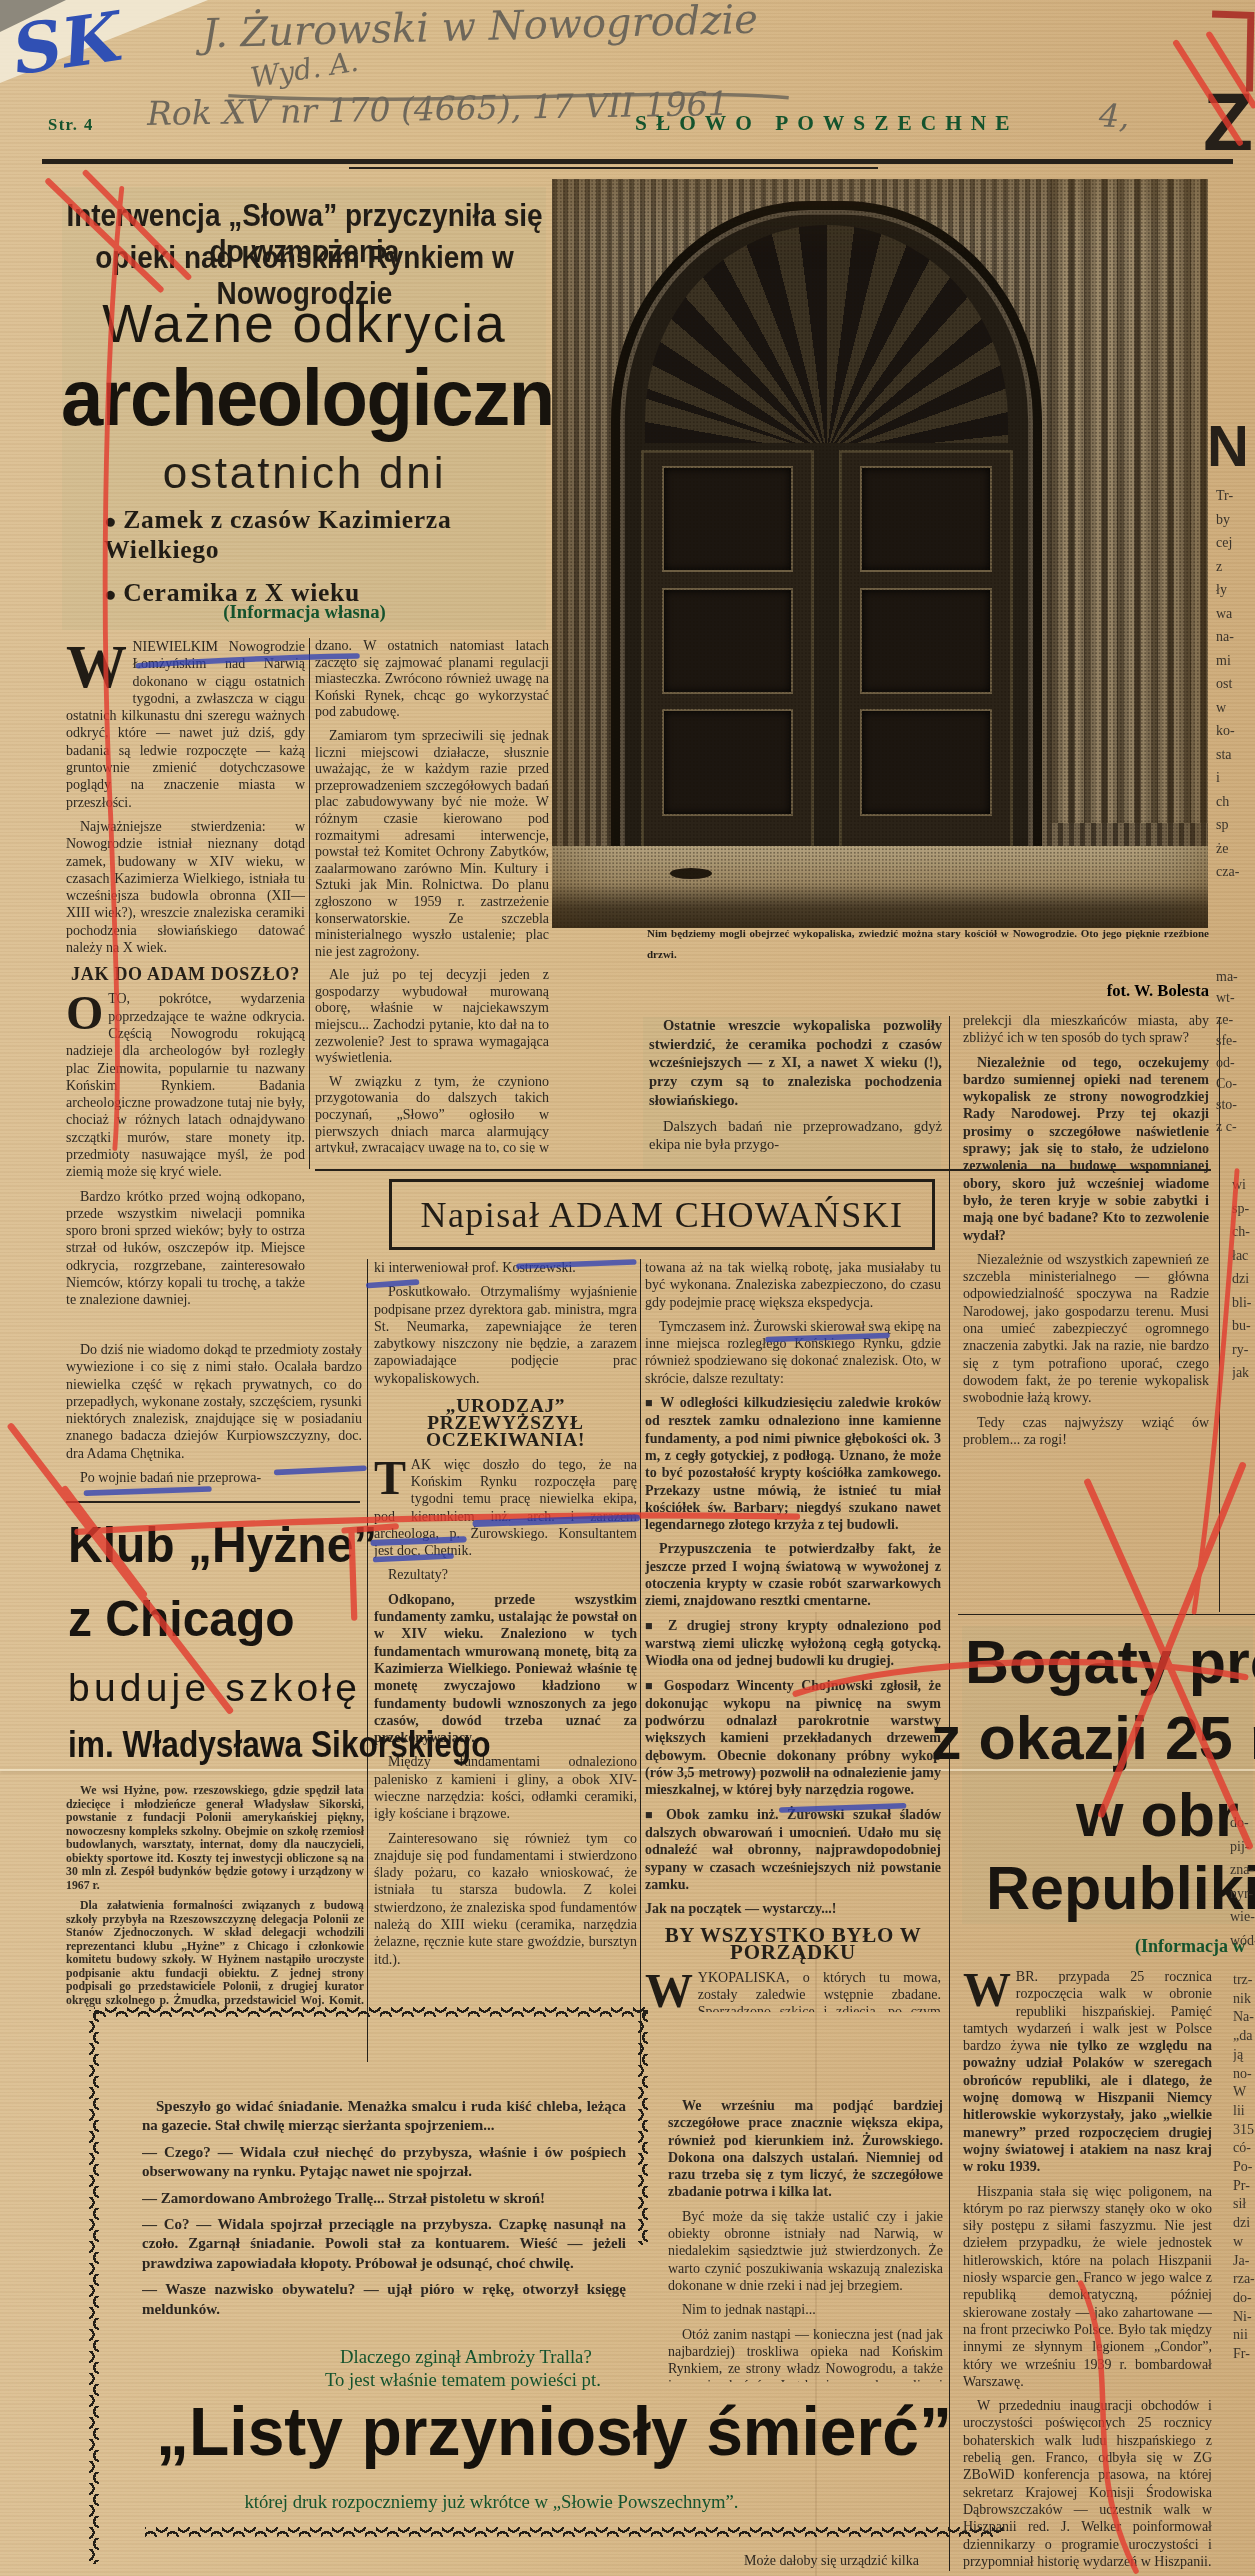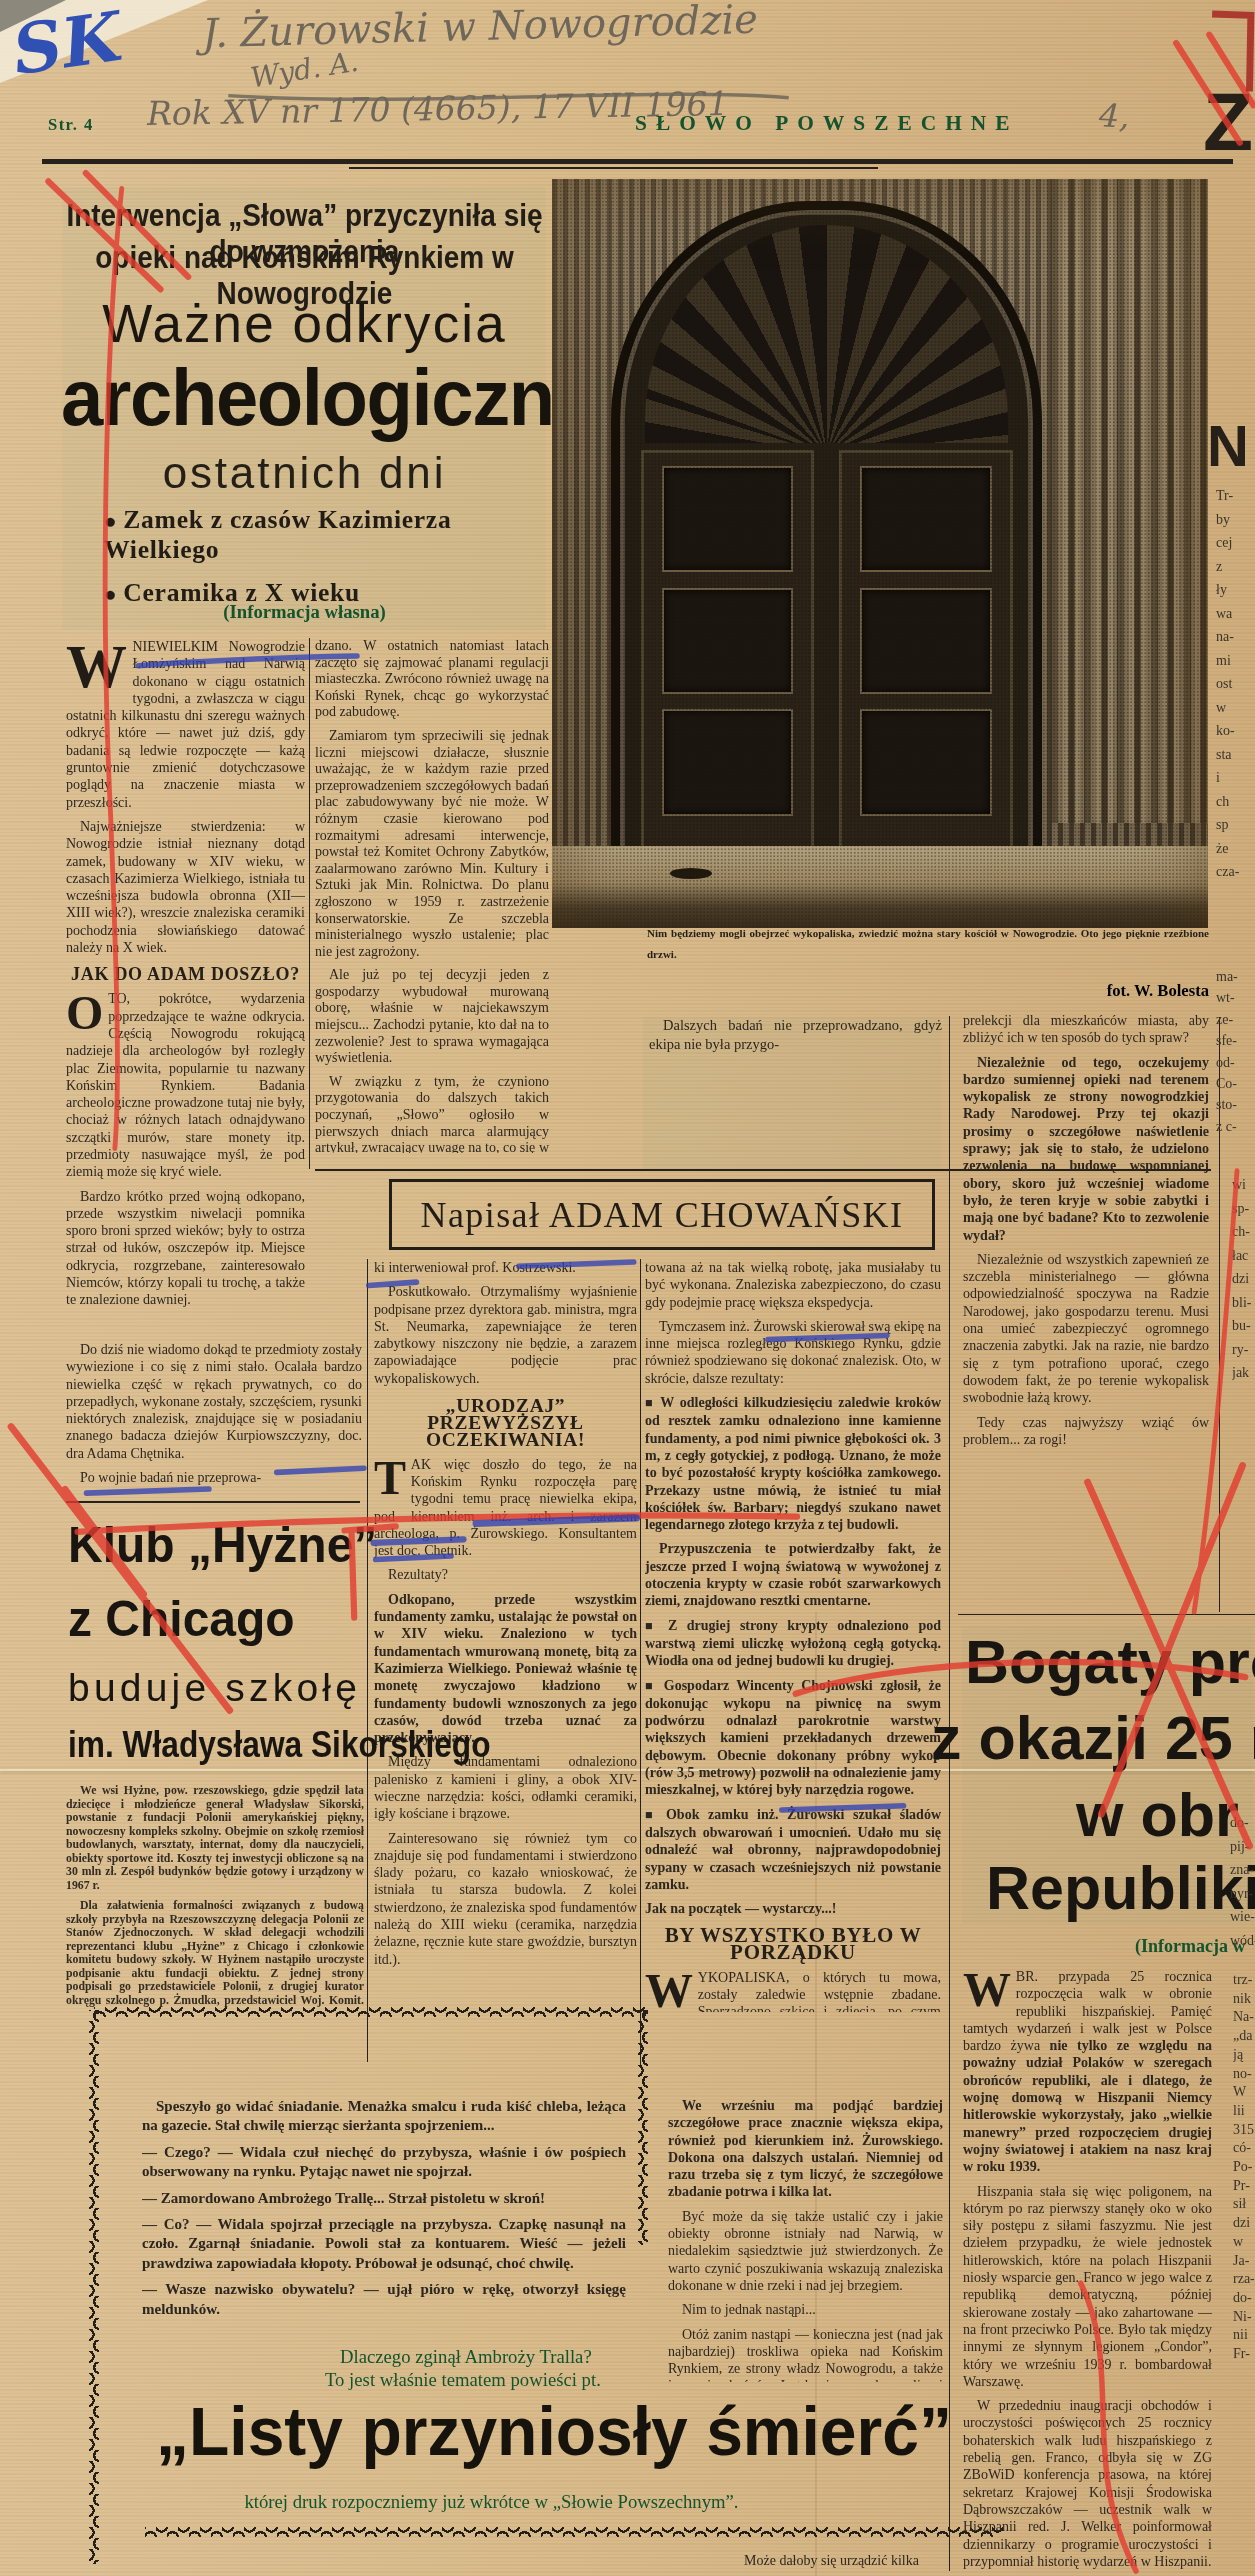--- a/index.html
+++ b/index.html
@@ -175,20 +175,21 @@
   <p class="ind">Do dziś nie wiadomo dokąd te przedmioty zostały wywiezione i co się z nimi stało. Ocalała bardzo niewielka część w rękach prywatnych, co do przepadłych, wykonane zostały, szczęściem, rysunki niektórych znalezisk, znajdujące się w posiadaniu znanego badacza dziejów Kurpiowszczyzny, doc. dra Adama Chętnika.</p>
   <p class="ind">Po wojnie badań nie przeprowa-</p>
 </div>
 <div class="col" style="left:315px;top:638px;width:234px;height:515px;font-size:14px;line-height:16.6px;">
   <p>dzano. W ostatnich natomiast latach zaczęto się zajmować planami regulacji miasteczka. Zwrócono również uwagę na Koński Rynek, chcąc go wykorzystać pod zabudowę.</p>
   <p class="ind">Zamiarom tym sprzeciwili się jednak liczni miejscowi działacze, słusznie uważając, że w każdym razie przed przeprowadzeniem szczegółowych badań plac zabudowywany być nie może. W różnym czasie kierowano pod rozmaitymi adresami interwencje, powstał też Komitet Ochrony Zabytków, zaalarmowano zarówno Min. Kultury i Sztuki jak Min. Rolnictwa. Do planu zgłoszono w 1959 r. zastrzeżenie konserwatorskie. Ze szczebla ministerialnego wyszło ustalenie; plac nie jest zagrożony.</p>
   <p class="ind">Ale już po tej decyzji jeden z gospodarzy wybudował murowaną oborę, właśnie w najciekawszym miejscu... Zachodzi pytanie, kto dał na to zezwolenie? Jest to sprawa wymagająca wyświetlenia.</p>
   <p class="ind">W związku z tym, że czyniono przygotowania do dalszych takich poczynań, „Słowo” ogłosiło w pierwszych dniach marca alarmujący artykuł, zwracający uwagę na to, co się w Nowogrodzie dzieje. W Woj. RN i Min. Kultury i Sztu-</p>
 </div>
 <div class="col" style="left:649px;top:1016px;width:293px;height:154px;font-size:14.5px;line-height:18.7px;">
+  <p class="ind b">Ostatnie wreszcie wykopaliska pozwoliły stwierdzić, że ceramika pochodzi z czasów wcześniejszych — z XI, a nawet X wieku (!), przy czym są to znaleziska pochodzenia słowiańskiego.</p>
   <p class="ind">Dalszych badań nie przeprowadzano, gdyż ekipa nie była przygo-</p>
 </div>
 <div class="col" style="left:963px;top:1012px;width:246px;height:601px;font-size:14px;line-height:17.3px;">
   <p>prelekcji dla mieszkańców miasta, aby zbliżyć ich w ten sposób do tych spraw?</p>
   <p class="ind b">Niezależnie od tego, oczekujemy bardzo sumiennej opieki nad terenem wykopalisk ze strony nowogrodzkiej Rady Narodowej. Przy tej okazji prosimy o szczegółowe naświetlenie sprawy; jak się to stało, że udzielono zezwolenia na budowę wspomnianej obory, skoro już wcześniej wiadome było, że teren kryje w sobie zabytki i mają one być badane? Kto to zezwolenie wydał?</p>
   <p class="ind">Niezależnie od wszystkich zapewnień ze szczebla ministerialnego — główna odpowiedzialność spoczywa na Radzie Narodowej, jako gospodarzu terenu. Musi ona umieć zabezpieczyć ogromnego znaczenia zabytki. Jak na razie, nie bardzo się z tym potrafiono uporać, czego dowodem fakt, że po terenie wykopalisk swobodnie łażą krowy.</p>
   <p class="ind">Tedy czas najwyższy wziąć ów problem... za rogi!</p>
 </div>
 
 <div id="bannerBox">Napisał ADAM CHOWAŃSKI</div>

